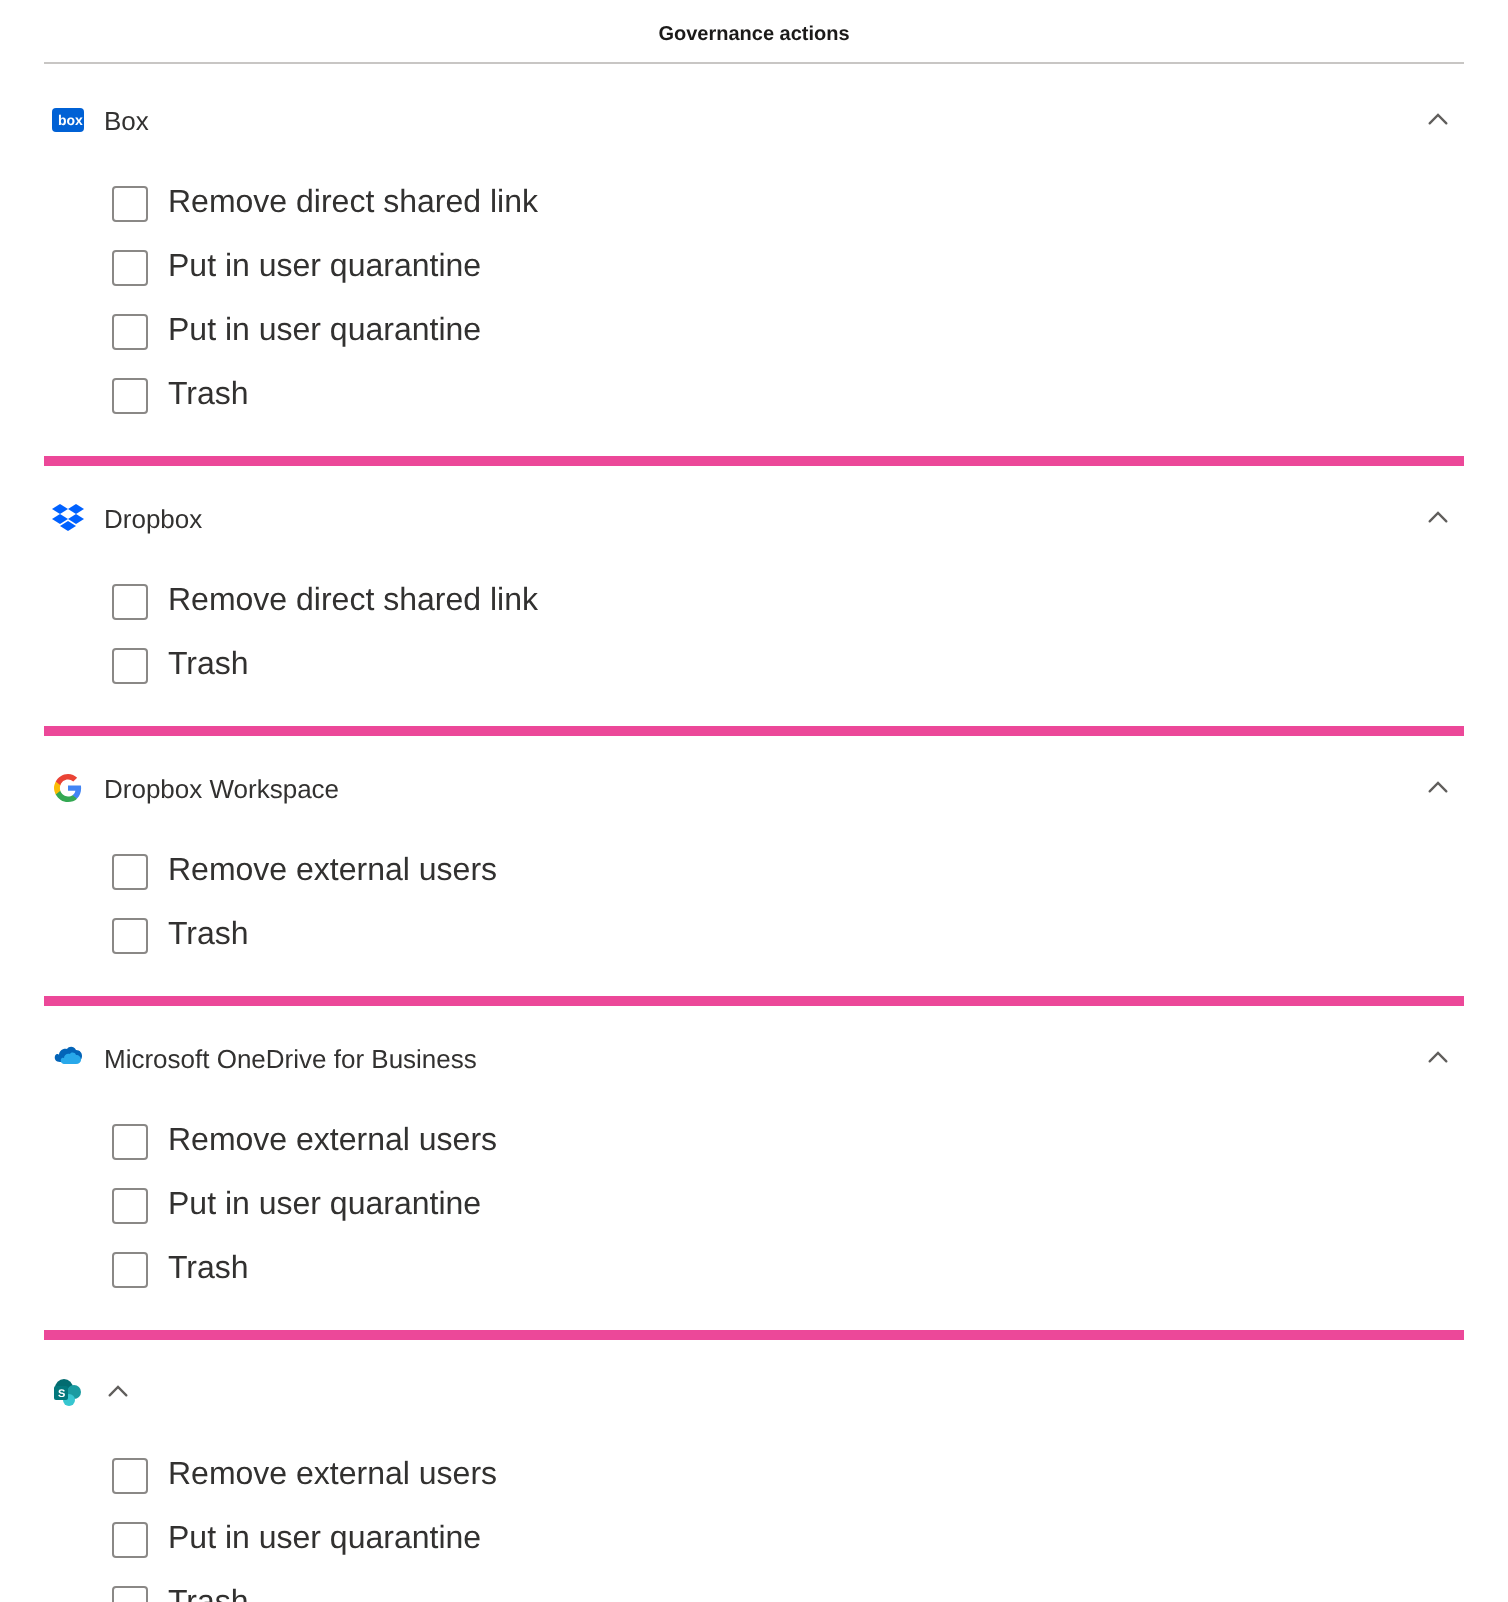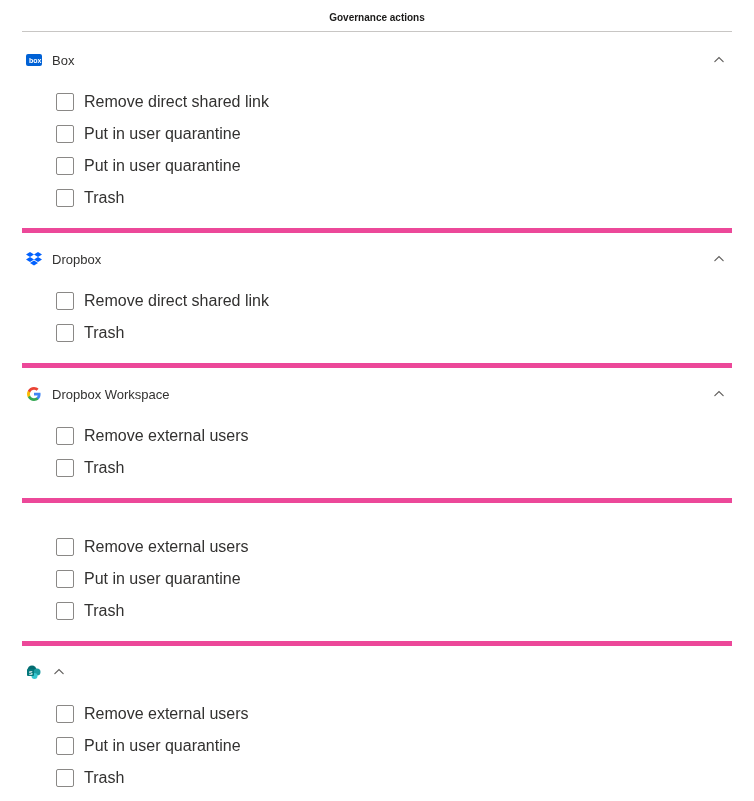--- a/index.html
+++ b/index.html
@@ -180,20 +180,34 @@
       <span class="option-label">Remove external users</span>
     </div>
     <div class="option-row">
       <div class="checkbox"></div>
       <span class="option-label">Trash</span>
     </div>
   </div>
 </div>
 
 <div class="section">
+  <div class="section-header">
+    <span class="section-icon">
+      <svg viewBox="0 0 16 16" width="16" height="16">
+        <path d="M3.5 6.5C3.5 4.5 5.5 3 7.5 3.5C8.5 2 11 2 12 4C14 4 15 5.5 15 7C15 8.5 14 10 12 10H4C2 10 1 8.5 1.5 7C2 5.5 3.5 6 3.5 6.5Z" fill="#0364b8"></path>
+        <path d="M6 8C6 6.5 7.5 5.5 9 6C9.5 5 11.5 5 12 6.5C13.5 6.5 14.5 7.5 14.5 9C14.5 10 13.5 11 12 11H6.5C5 11 4 10 4.5 8.5C5 7.5 6 8 6 8Z" fill="#28a8ea"></path>
+      </svg>
+    </span>
+    <span class="section-label">Microsoft OneDrive for Business</span>
+    <span class="chevron">
+      <svg viewBox="0 0 12 12" width="10" height="10">
+          <path d="M1 8 L6 3 L11 8" stroke="#605e5c" stroke-width="1.4" fill="none" stroke-linecap="round"></path>
+        </svg>
+    </span>
+  </div>
   <div class="options">
     <div class="option-row">
       <div class="checkbox"></div>
       <span class="option-label">Remove external users</span>
     </div>
     <div class="option-row">
       <div class="checkbox"></div>
       <span class="option-label">Put in user quarantine</span>
     </div>
     <div class="option-row">

